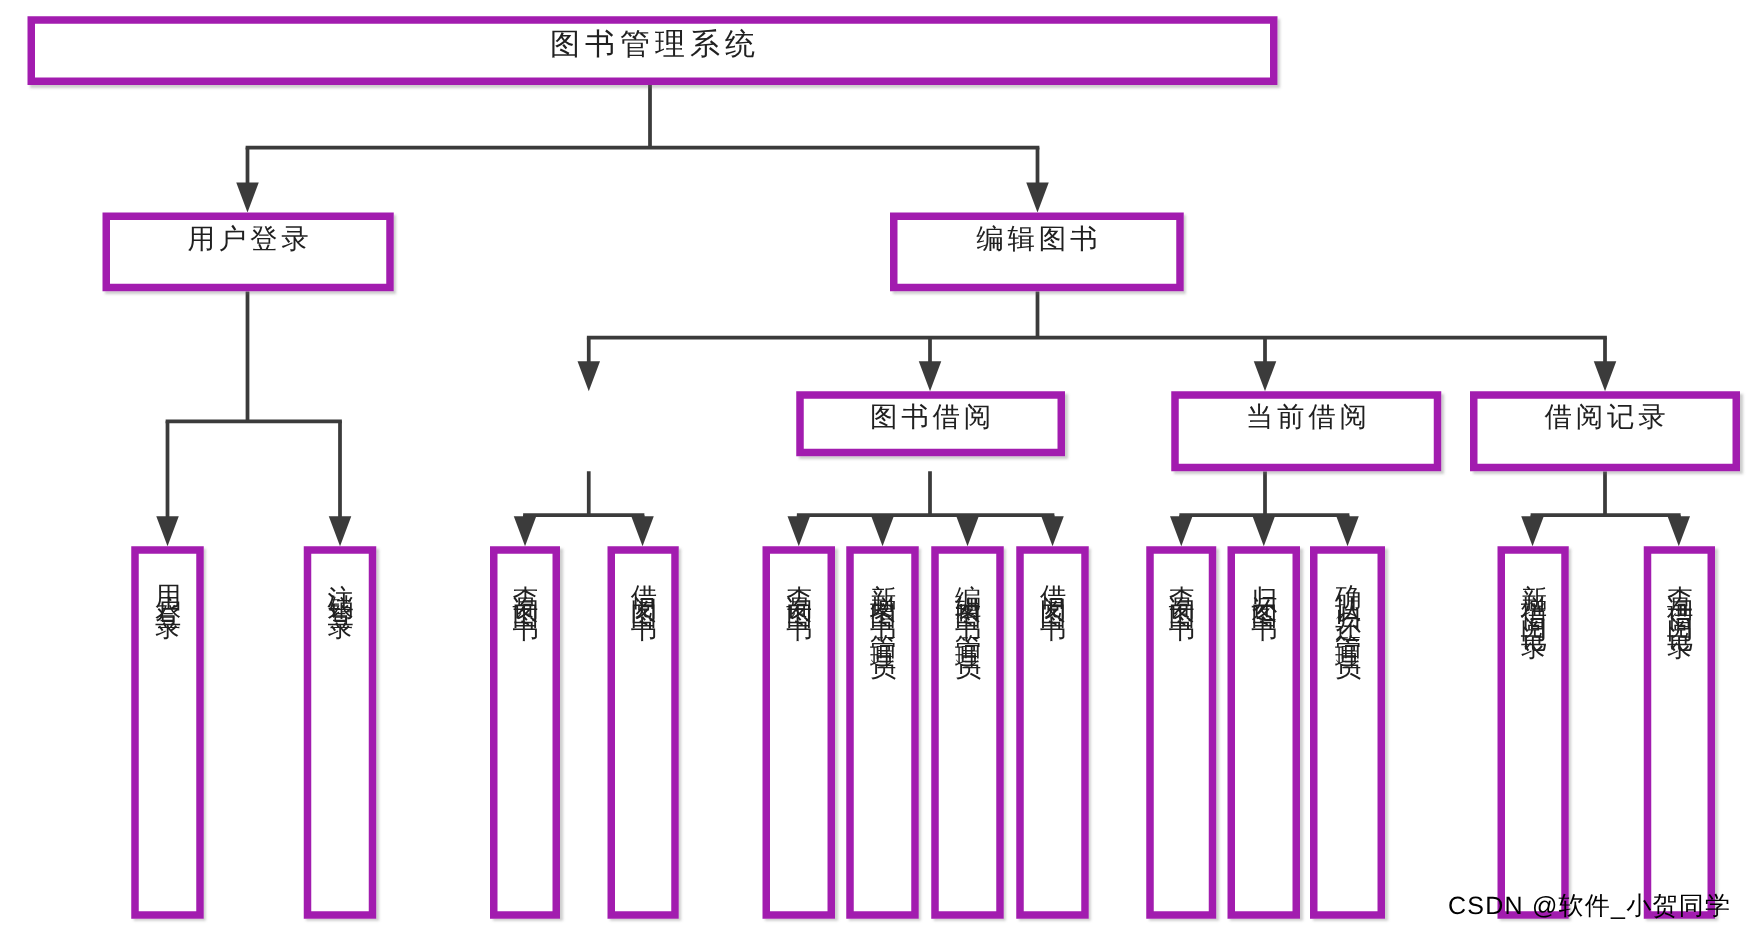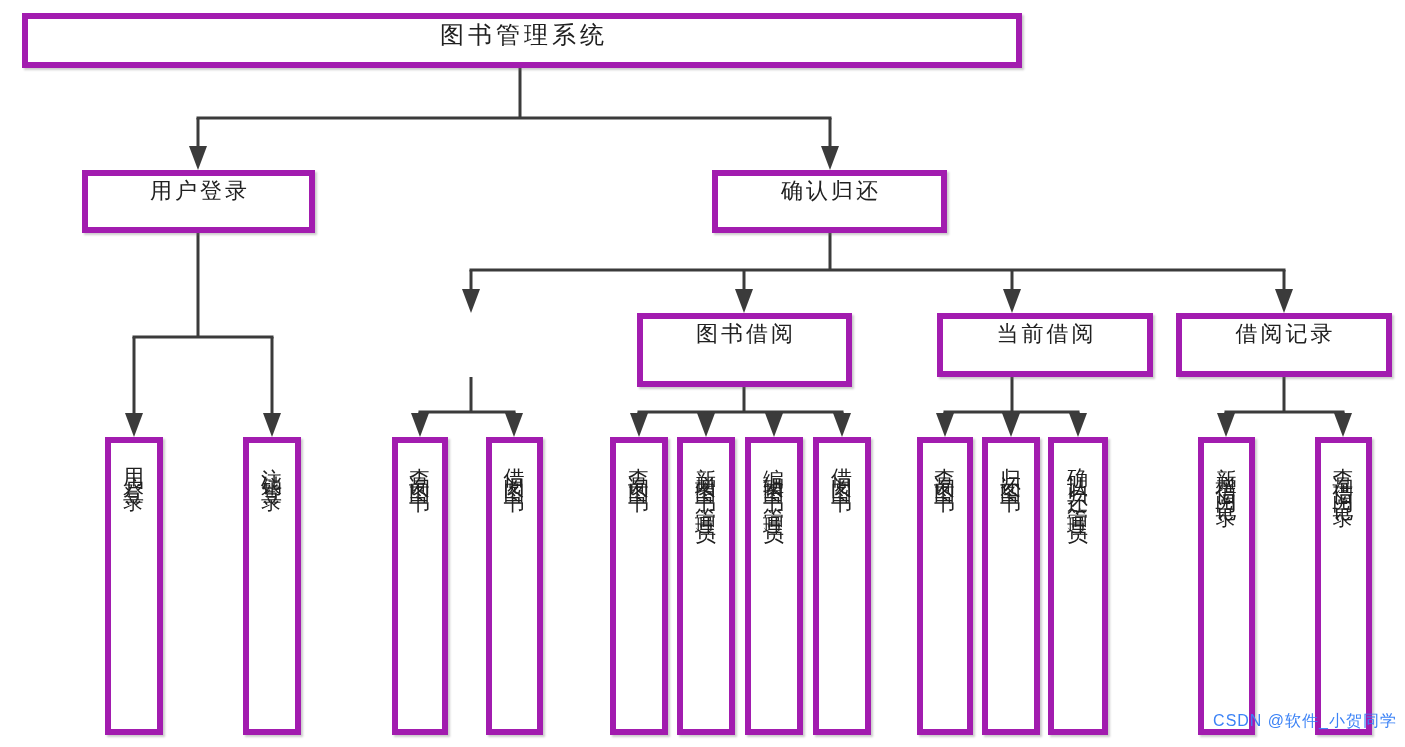--- a/index.html
+++ b/index.html
@@ -37,25 +37,25 @@
   .node.v .lbl {
     writing-mode: vertical-rl;
     text-orientation: mixed;
     font-size: 21px;
     line-height: 1;
     letter-spacing: 8px;
     padding-top: 8px; 
   }
   .watermark {
     position: absolute;
-    right: 8px;
+    right: 20px;
     top: 711px;
-    font-size: 16px;
+    font-size: 20px;
     letter-spacing: 1px;
-    color: #3b82f6;
+    color: #000000;
     white-space: nowrap;
   }
 </style>
 </head>
 <body>
 
 <div class="canvas">
 
   <svg class="wires" viewBox="0 0 1405 747" stroke="#3b3b3b" stroke-width="3" fill="#3b3b3b">
 
@@ -134,24 +134,24 @@
   </svg>
 
   <div class="node h root" style="left:22px; top:13px; width:1000px; height:55px;">
     <span class="lbl">图书管理系统</span>
   </div>
 
   <div class="node h" style="left:82px; top:170px; width:233px; height:63px;">
     <span class="lbl">用户登录</span>
   </div>
   <div class="node h" style="left:712px; top:170px; width:235px; height:63px;">
-    <span class="lbl">确认归还</span>
-  </div>
-
-  <div class="node h" style="left:637px; top:313px; width:215px; height:74px;">
+    <span class="lbl">编辑图书</span>
+  </div>
+
+  <div class="node h" style="left:637px; top:313px; width:215px; height:52px;">
     <span class="lbl">图书借阅</span>
   </div>
   <div class="node h" style="left:937px; top:313px; width:216px; height:64px;">
     <span class="lbl">当前借阅</span>
   </div>
   <div class="node h" style="left:1176px; top:313px; width:216px; height:64px;">
     <span class="lbl">借阅记录</span>
   </div>
 
   <div class="node v" style="left:105px; top:437px; width:58px; height:298px;">

